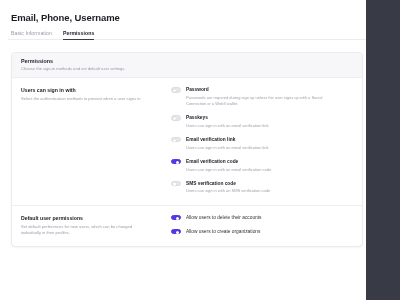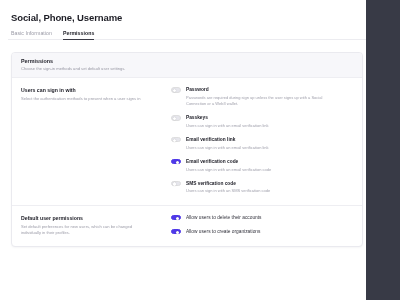--- a/index.html
+++ b/index.html
@@ -86,21 +86,21 @@
   .perm-row:last-child { margin-bottom: 0; }
   .perm-label { font-size: 4.8px; color: #33333d; margin-left: 5px; }
 </style>
 </head>
 <body>
 
 <div id="app">
 
   <div class="content">
 
-    <div class="page-title">Social, Phone, Username</div>
+    <div class="page-title">Email, Phone, Username</div>
 
     <div class="tabs">
       <div class="tab">Basic Information</div>
       <div class="tab active">Permissions</div>
     </div>
 
     <div class="card">
 
       <div class="card-header">
         <div class="card-header-title">Permissions</div>

